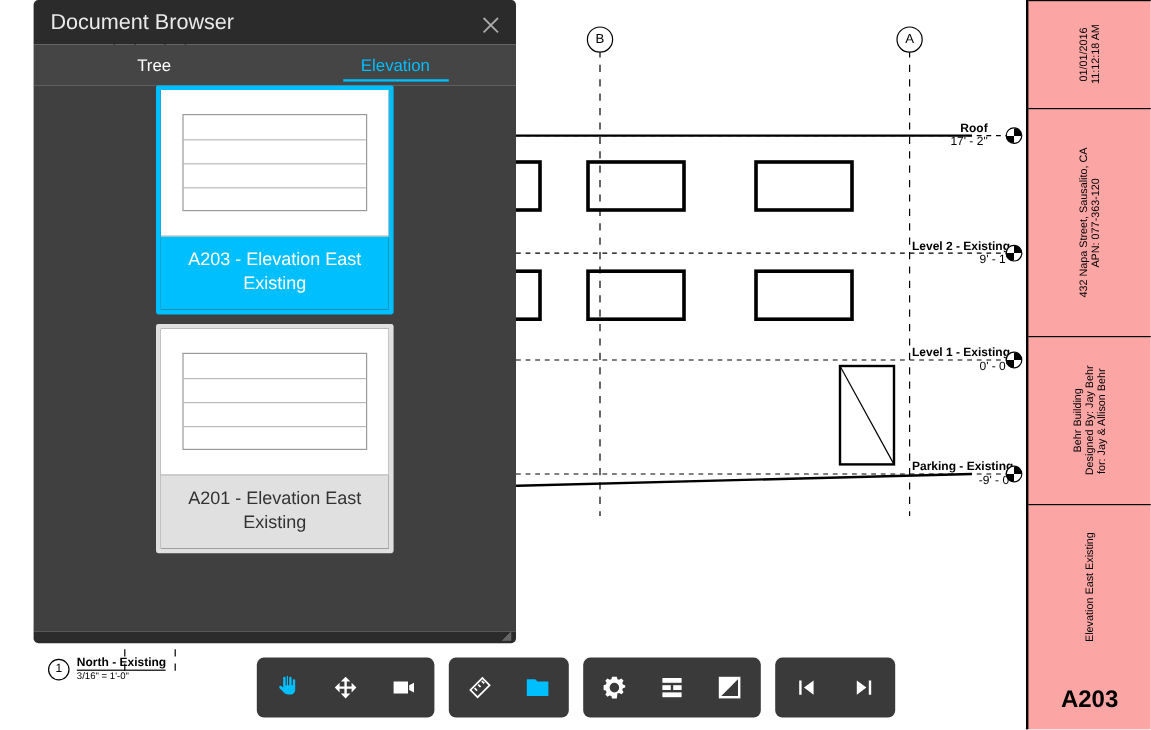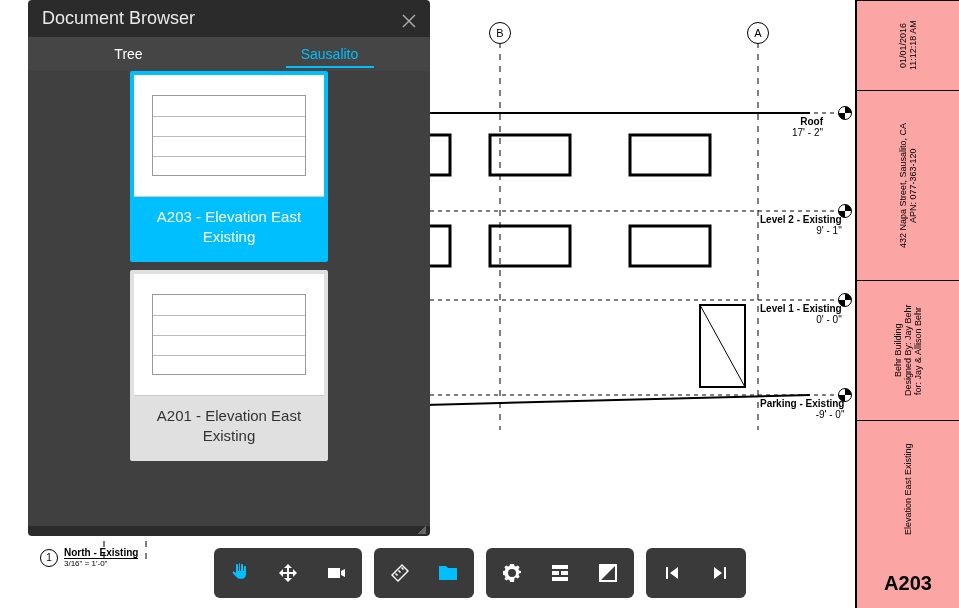--- a/index.html
+++ b/index.html
@@ -211,21 +211,21 @@
     font-size:10px;
   }
 
   
   .callout {
     position:absolute;
     font-size:10px;
     text-align:right;
     line-height:1.1;
   }
-  .callout .t { font-weight:600;margin-top:14px; }
+  .callout .t { font-weight:600; }
   .callout-mark {
     position:absolute;
     width:14px;height:14px;
     border:1px solid #000;
     border-radius:50%;
     background:
       conic-gradient(#000 0 90deg, #fff 90deg 180deg, #000 180deg 270deg, #fff 270deg 360deg);
   }
 
   
@@ -340,21 +340,21 @@
     <span>Document Browser</span>
     <span class="db-close">
       <svg viewBox="0 0 14 14">
           <line x1="1" y1="1" x2="13" y2="13" stroke="currentColor" stroke-width="1.5"></line>
           <line x1="13" y1="1" x2="1" y2="13" stroke="currentColor" stroke-width="1.5"></line>
         </svg>
     </span>
   </div>
   <div class="db-tabs">
     <div class="db-tab">Tree</div>
-    <div class="db-tab active">Sausalito</div>
+    <div class="db-tab active">Elevation</div>
   </div>
   <div class="db-body">
     <div class="thumb-card selected">
       <div class="thumb-img"></div>
       <div class="thumb-label">A203 - Elevation East Existing</div>
     </div>
     <div class="thumb-card">
       <div class="thumb-img"></div>
       <div class="thumb-label">A201 - Elevation East Existing</div>
     </div>

